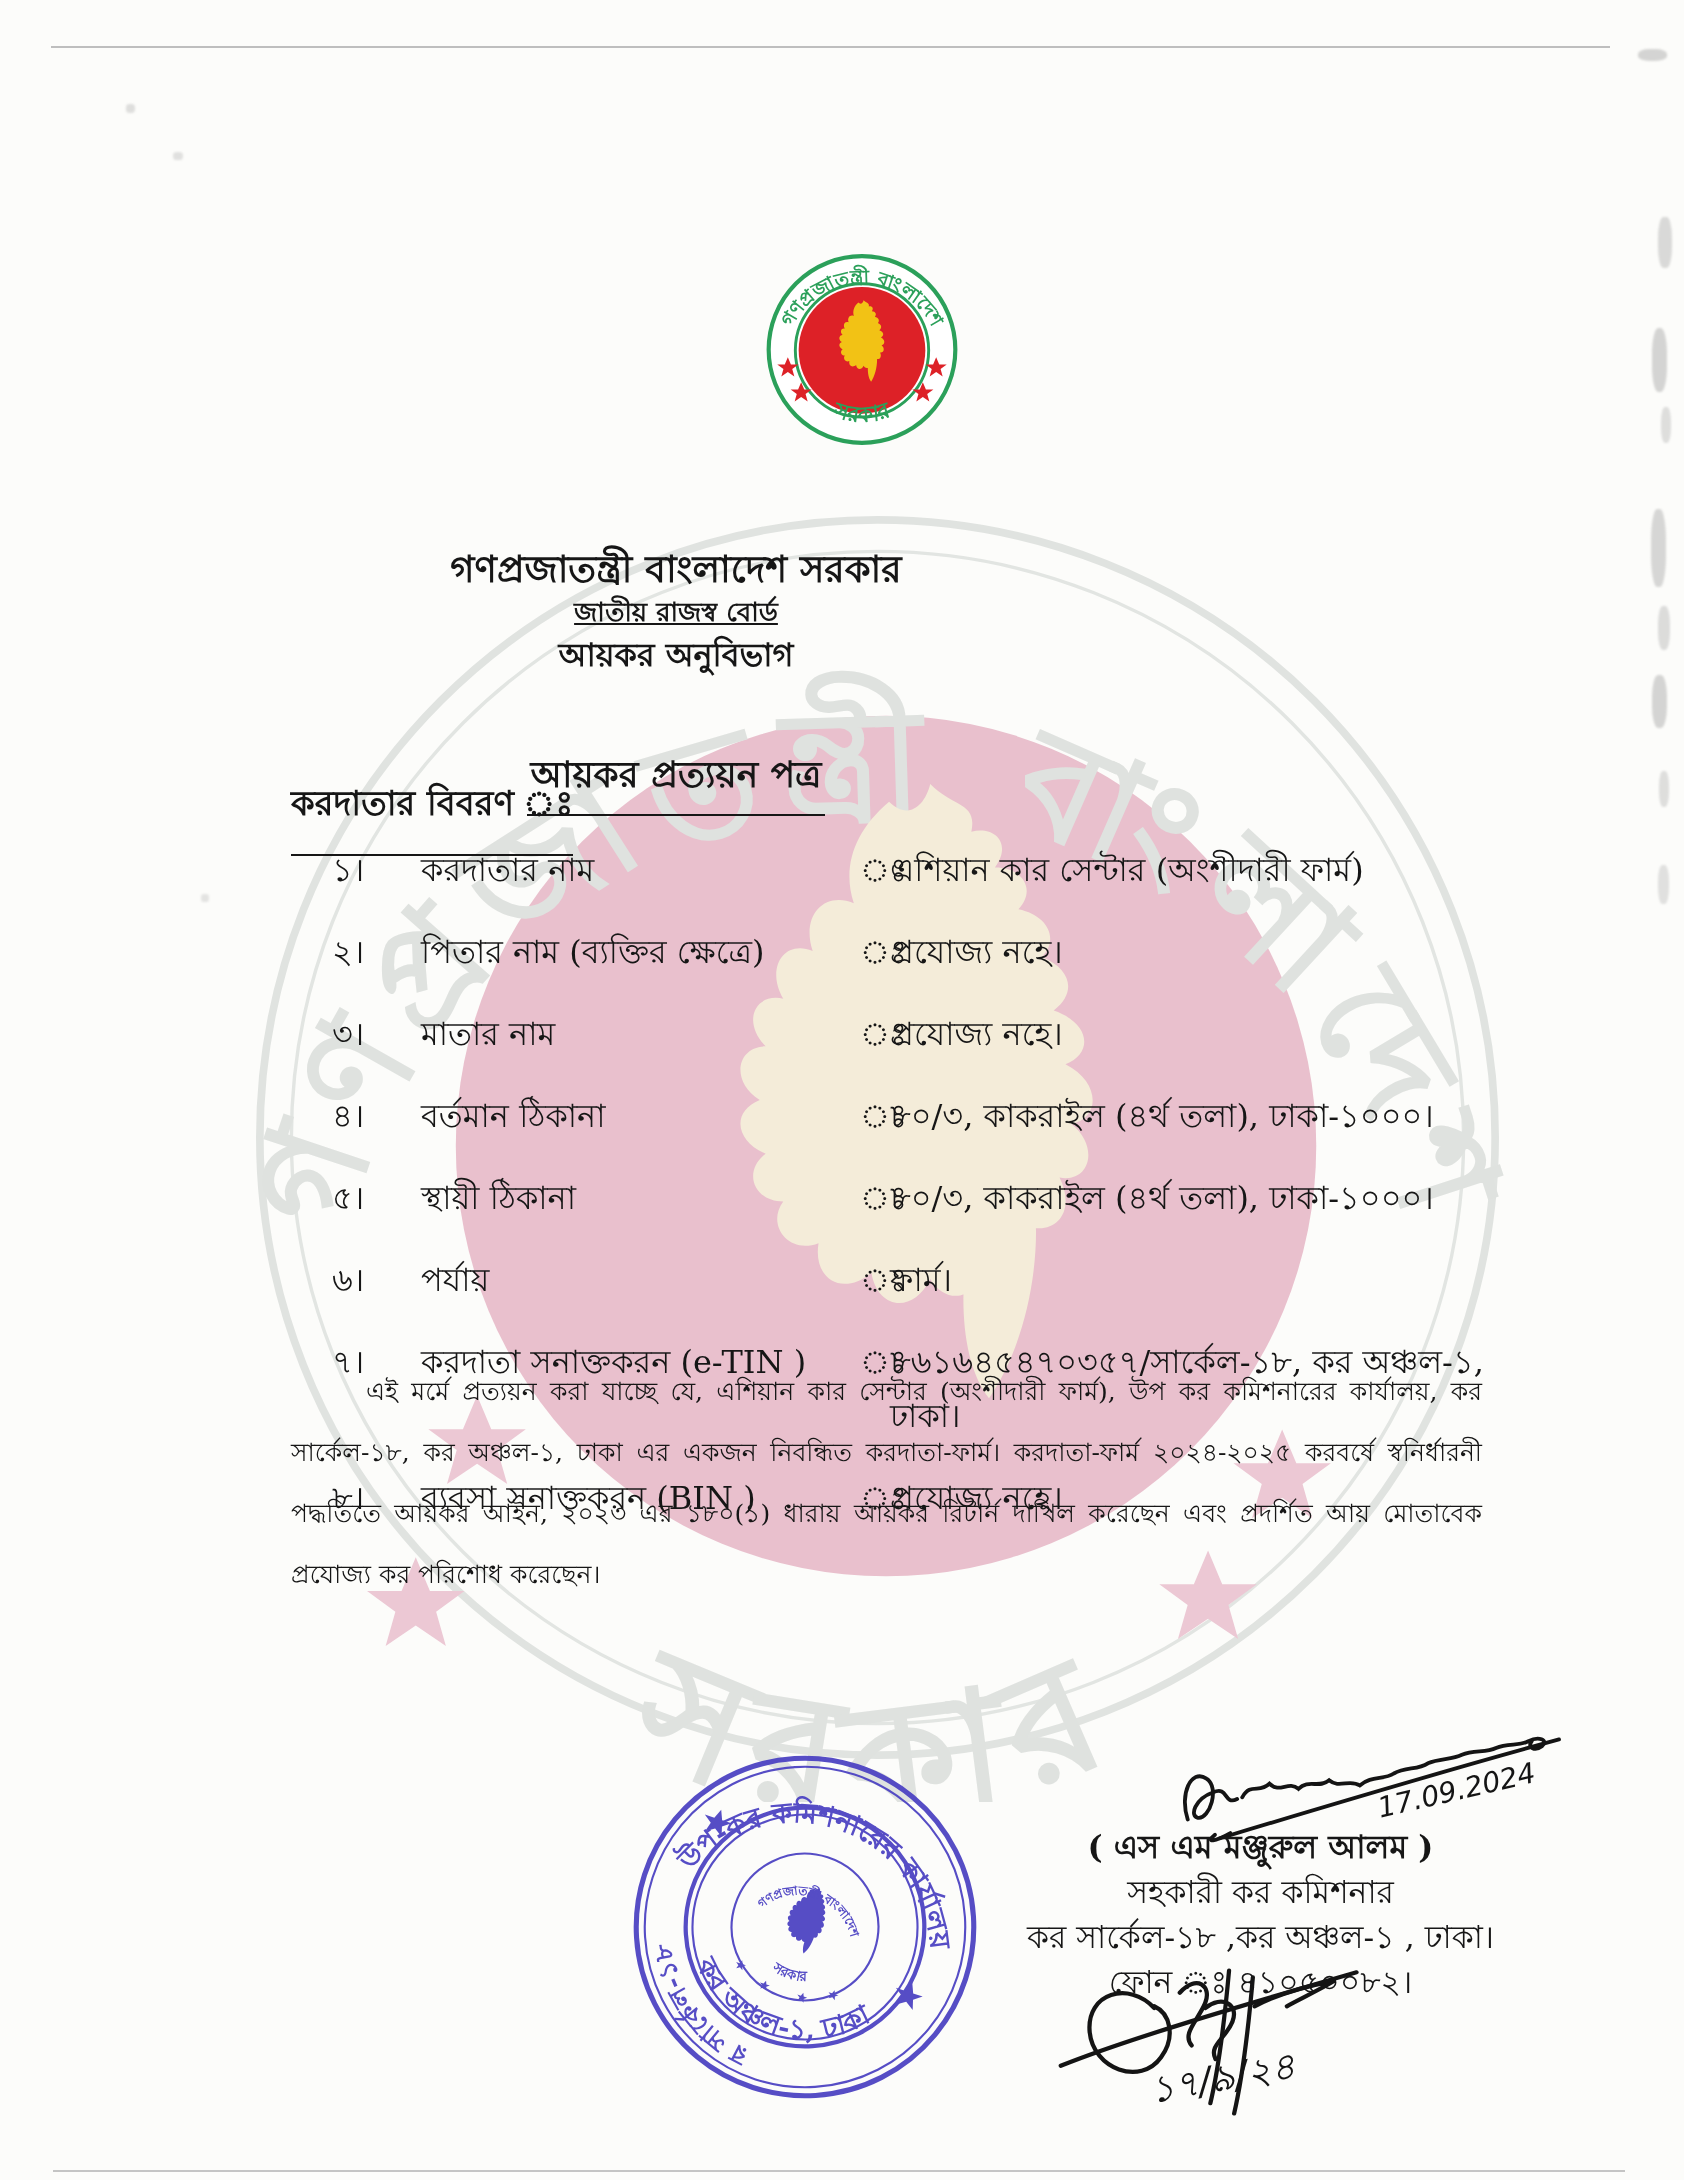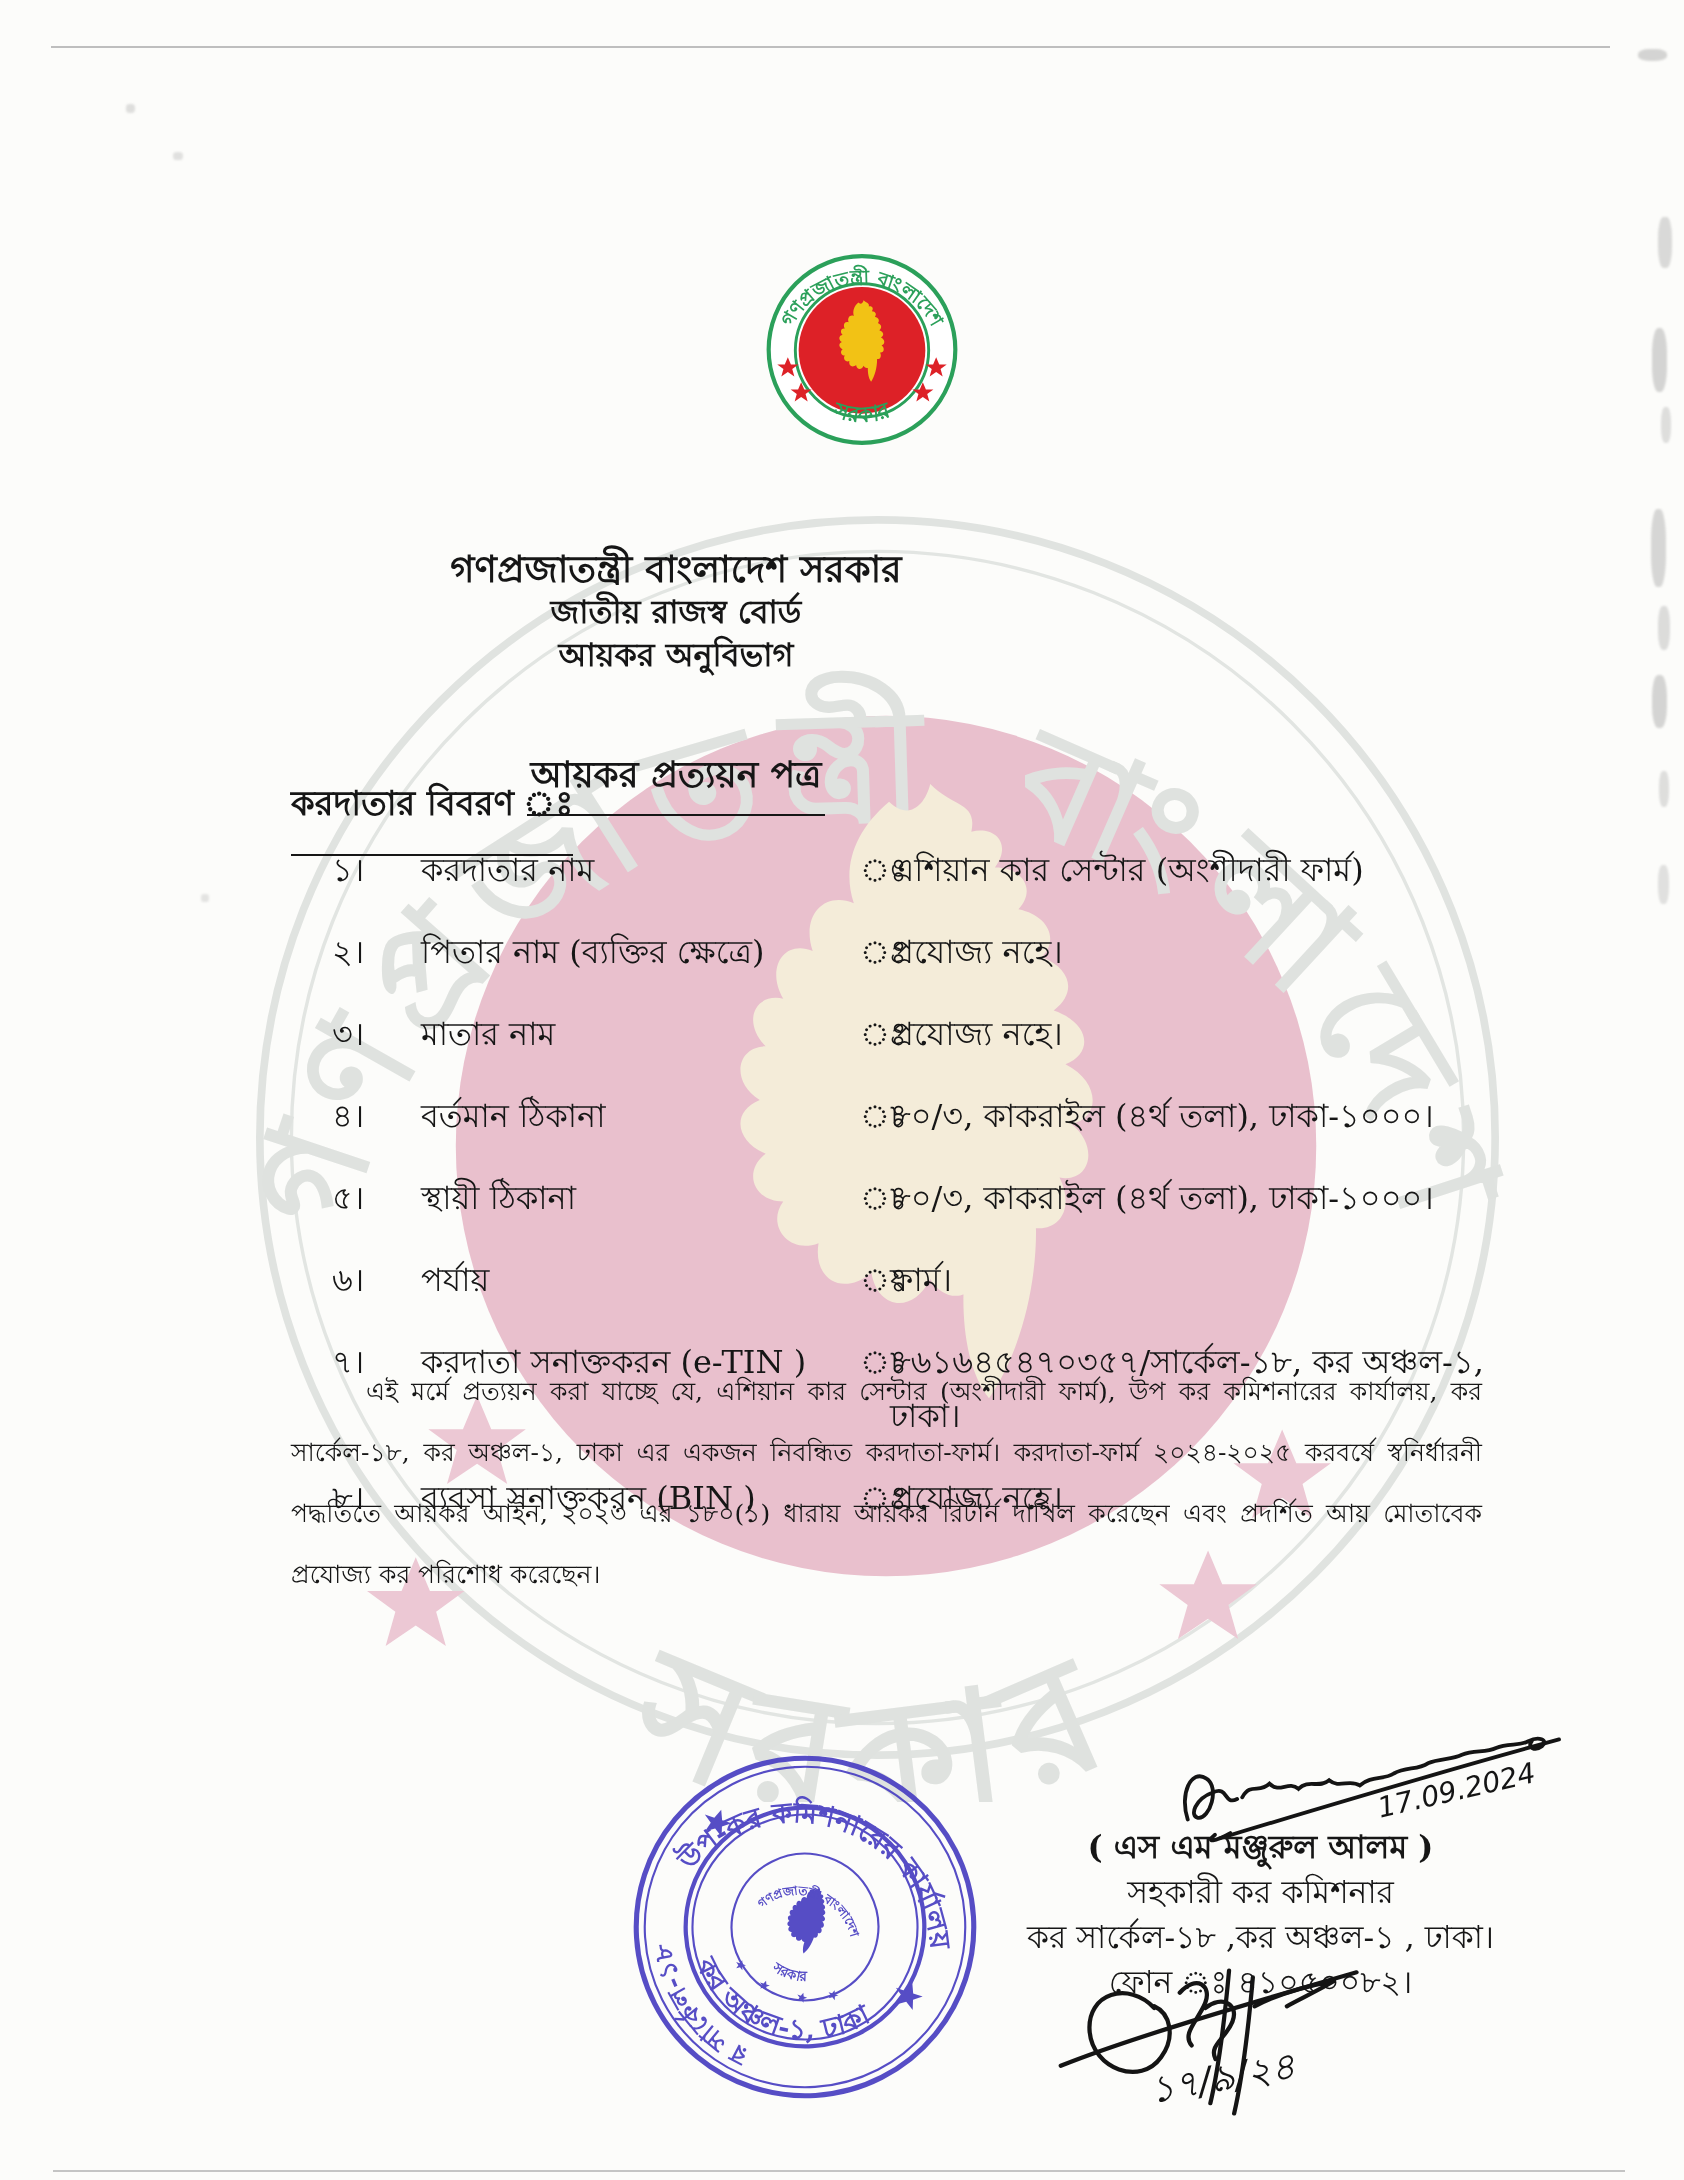--- a/index.html
+++ b/index.html
@@ -12,21 +12,21 @@
   .scan-line-top{position:absolute;left:51px;top:46px;width:1559px;height:1.7px;background:#b3b3b3;opacity:.85;}
   .scan-line-bottom{position:absolute;left:53px;top:2170px;width:1572px;height:1.7px;background:#c4c4c4;}
   .smudge{position:absolute;background:#9a9a9a;border-radius:40%;filter:blur(1.3px);}
   
   .watermark{position:absolute;left:213px;top:473px;width:1329px;height:1329px;}
   
   .emblem{position:absolute;left:762px;top:243px;width:200px;height:213px;}
   
   .header{position:absolute;left:0;top:547px;width:1352px;text-align:center;}
   .h1{font-size:37px;font-weight:bold;line-height:44px;}
-  .h2{font-size:32px;font-weight:bold;line-height:43px;}
+  .h2{font-size:26px;font-weight:bold;line-height:43px;text-decoration:underline;}
   .h3{font-size:32px;font-weight:bold;line-height:43px;}
   .title-wrap{margin-top:22px;}
   .doc-title{display:inline-block;font-size:36px;font-weight:bold;border-bottom:2.6px solid #161616;padding:0 3.4px 6.8px 3.4px;margin-top:48px;}
   
   .section-heading{position:absolute;left:291px;top:777px;}
   .section-heading span{display:inline-block;font-size:34px;font-weight:bold;border-bottom:2.6px solid #161616;padding-bottom:20px;}
   .rows{position:absolute;left:332px;top:845px;width:1218px;font-size:32px;}
   .row{display:grid;grid-template-columns:89px 439px 30px auto;margin-bottom:28px;align-items:baseline;}
   .row:nth-child(7),.row:nth-child(8){margin-top:11px;}
   

